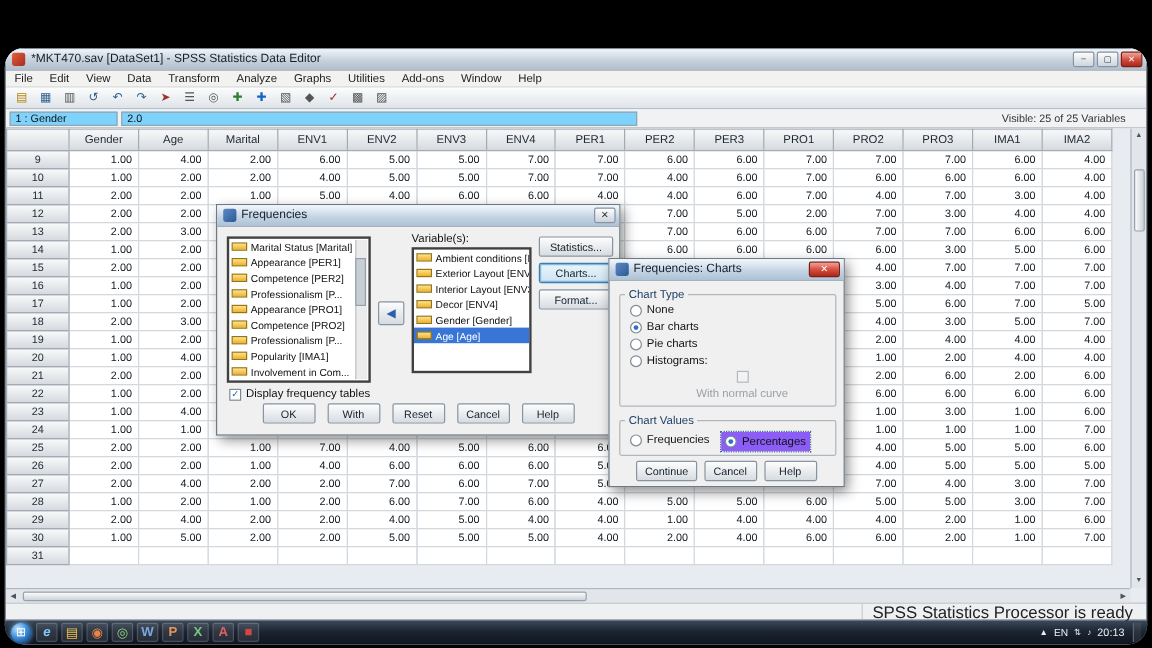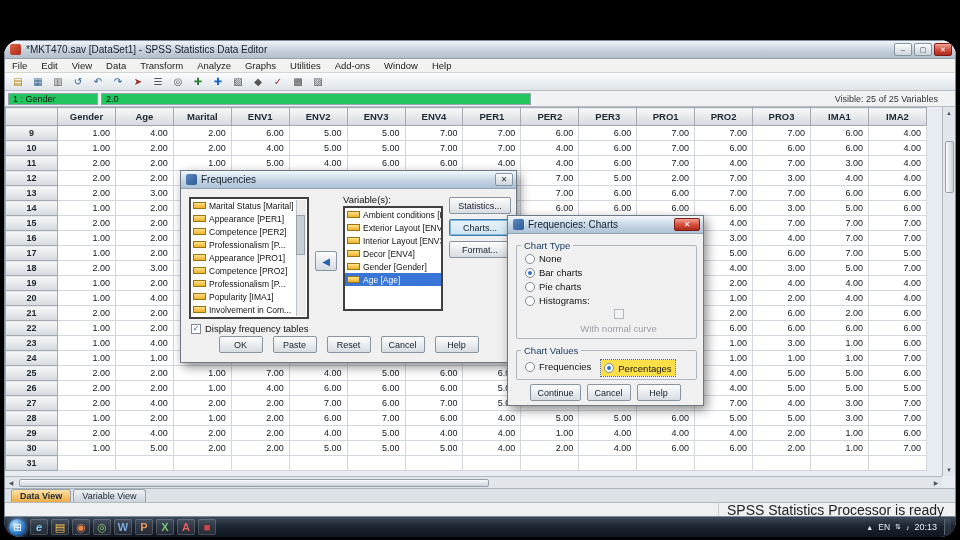--- a/index.html
+++ b/index.html
@@ -17,31 +17,31 @@
     font-size:7px;color:#2c3844;background:linear-gradient(#fdfdfd,#ccd4dc);border:1px solid #8794a1;border-radius:2px;}
   .win-btn.close{background:linear-gradient(#efa49b,#cf4a3c 55%,#a82a1d);color:#fff;border-color:#7e1d13;}
   
   .menubar{height:14px;flex:none;display:flex;align-items:center;background:#f2f2f0;border-bottom:1px solid #d4d4d0;font-size:9.5px;color:#222;}
   .menu-item{padding:0 7px;height:100%;display:flex;align-items:center;}
   .toolbar{height:18px;flex:none;display:flex;align-items:center;gap:2px;padding:0 4px;
     background:linear-gradient(#fbfcfd,#dfe4e9);border-bottom:1px solid #b6bdc5;}
   .tool-btn{width:18px;height:16px;display:flex;align-items:center;justify-content:center;font-size:10px;border-radius:2px;}
   
   .cellref{height:16px;flex:none;display:flex;align-items:center;background:#f0f2f4;border-bottom:1px solid #b6bdc5;padding:0 3px;font-size:9px;}
-  .cellname,.cellvalue{height:12px;background:#22c55e;border:1px solid #97a2ad;display:flex;align-items:center;padding:0 4px;color:#111;}
+  .cellname,.cellvalue{height:12px;background:#7dd3fc;border:1px solid #97a2ad;display:flex;align-items:center;padding:0 4px;color:#111;}
   .cellname{width:90px;}
   .cellvalue{width:430px;margin-left:3px;}
   .visinfo{margin-left:auto;color:#333;padding-right:14px;}
   
   .gridarea{flex:1;position:relative;background:#e8ecf0;overflow:hidden;}
   .grid{border-collapse:collapse;table-layout:fixed;width:922px;}
   .grid th,.grid td{overflow:hidden;white-space:nowrap;}
   .grid th:first-child,.grid td:first-child{width:52px;}
   .colhead,.rowhead,.corner{background:linear-gradient(#f7f8f9,#d5d9de);border:1px solid #a3aab2;
-    font-size:9.5px;font-weight:bold;color:#1d2731;height:18px;text-align:center;}
+    font-size:9.5px;font-weight:normal;color:#1d2731;height:18px;text-align:center;}
   .rowhead{height:15px;font-size:9px;}
   .cell{background:#fff;border-right:1px solid #d3d8de;border-bottom:1px solid #d3d8de;
     height:15px;font-size:9px;color:#101820;text-align:right;padding-right:5px;}
   .vscroll{position:absolute;top:0;bottom:12px;right:0;width:13px;background:#e2e6ea;border-left:1px solid #b0b7be;display:flex;flex-direction:column;align-items:center;}
   .hscroll{position:absolute;left:0;right:13px;bottom:0;height:12px;background:#e2e6ea;border-top:1px solid #b0b7be;display:flex;align-items:center;}
   .sarrow{font-size:6px;color:#4b5560;width:12px;height:12px;display:flex;align-items:center;justify-content:center;flex:none;}
   .vthumb{width:9px;height:52px;margin-top:22px;background:linear-gradient(90deg,#fafbfc,#ccd3da);border:1px solid #98a1ab;border-radius:2px;}
   .hthumb{width:470px;height:8px;margin-left:2px;background:linear-gradient(#fafbfc,#ccd3da);border:1px solid #98a1ab;border-radius:2px;}
   
   .viewtabs{height:14px;flex:none;background:#dde2e7;border-top:1px solid #aab2ba;display:flex;align-items:flex-end;padding-left:6px;gap:2px;}
@@ -101,21 +101,21 @@
   fieldset.group{position:absolute;left:8px;width:181px;border:1px solid #aeb6be;border-radius:2px;}
   fieldset.group legend{font-size:9.5px;color:#1c3e66;padding:0 3px;margin-left:4px;}
   .g-type{top:24px;height:99px;}
   .g-values{top:129px;height:35px;}
   .radio-row{display:flex;align-items:center;gap:4px;height:13px;margin:1px 0 0 8px;font-size:9.5px;}
   .radio{width:10px;height:10px;border-radius:50%;border:1px solid #7e8a95;background:#fff;position:relative;flex:none;}
   .radio.on::after{content:"";position:absolute;left:2px;top:2px;right:2px;bottom:2px;border-radius:50%;background:#2f6fce;}
   .nc-row{margin:2px 0 0 24px;color:#99a0a7;flex-direction:column;}
   .inline-opts{display:flex;gap:10px;margin:4px 0 0 8px;}
   .inline-opts .radio-row{margin:0;}
-  .radio-row.focus{background:#fde047;outline:1px dotted #47688a;padding:8px 3px;}
+  .radio-row.focus{background:#8b5cf6;outline:1px dotted #47688a;padding:8px 3px;}
   .charts-actions{top:168px;gap:6px;}
 </style>
 </head>
 <body>
 
 <div class="slide">
   <div class="shot">
     <div class="window">
 
       <div class="titlebar">
@@ -606,24 +606,20 @@
           <div class="vthumb"></div>
           <span class="sarrow" style="margin-top:auto">▼</span>
         </div>
         <div class="hscroll">
           <span class="sarrow">◀</span>
           <div class="hthumb"></div>
           <span class="sarrow" style="margin-left:auto">▶</span>
         </div>
       </div>
 
-      <div class="viewtabs">
-        <div class="vtab active">Data View</div>
-        <div class="vtab">Variable View</div>
-      </div>
 
       <div class="statusbar">
         <div class="status-left"></div>
         <div class="status-section">SPSS Statistics Processor is ready</div>
       </div>
     </div>
 
     <div class="taskbar">
       <div class="start-orb">
           <span>⊞</span>
@@ -728,21 +724,21 @@
         <button class="side-btn">Statistics...</button>
         <button class="side-btn hl">Charts...</button>
         <button class="side-btn">Format...</button>
       </div>
     <label class="chk-row freq-chk">
       <span class="chk checked"></span>
       <span>Display frequency tables</span>
     </label>
     <div class="dlg-actions" id="freqactions">
         <button class="dlg-btn">OK</button>
-        <button class="dlg-btn">Paste</button>
+        <button class="dlg-btn">With</button>
         <button class="dlg-btn">Reset</button>
         <button class="dlg-btn">Cancel</button>
         <button class="dlg-btn">Help</button>
       </div>
   </div>
 
   <div class="dialog charts-dialog">
     <div class="dlg-title">
       <span class="dlg-ic"></span>
       <span class="dlg-title-text">Frequencies: Charts</span>

